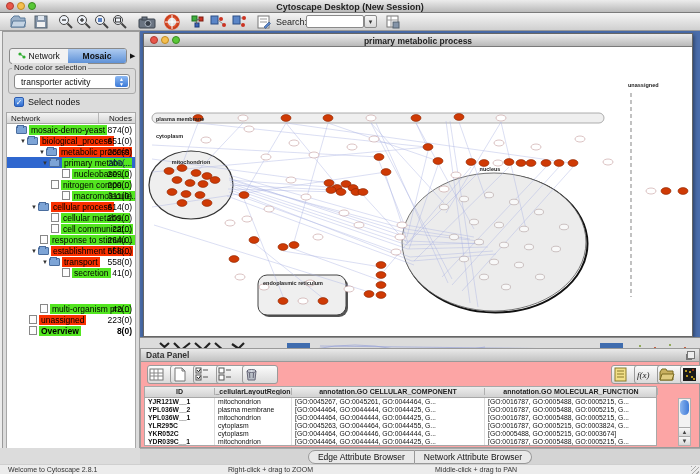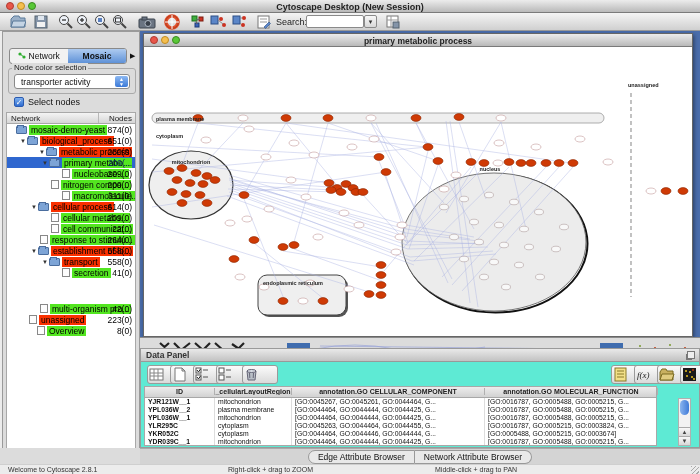--- a/index.html
+++ b/index.html
@@ -56,21 +56,21 @@
 
   
   #desktop{left:140px;top:31px;width:560px;height:317px;background:#4a6dab}
   #netwin{left:3px;top:2px;width:550px;height:304px;background:#fff;border:1px solid #666;box-shadow:1px 2px 4px rgba(0,0,0,.45)}
   #netwin-head{left:0;top:0;width:548px;height:13px;background:linear-gradient(#ececec,#b9b9b9);border-bottom:1px solid #7a7a7a}
   #netwin-title{width:100%;text-align:center;font-size:8.5px;font-weight:bold;color:#222;top:2px}
   #netcanvas{left:0;top:13px}
   #strip{left:0;top:306px;width:560px;height:11px;background:#dcdcdc;border-top:1px solid #8a8a8a}
 
   
-  #dp{left:140px;top:348px;width:560px;height:100px;background:#5eead4;border:1px solid #9a9a9a}
+  #dp{left:140px;top:348px;width:560px;height:100px;background:#fca5a5;border:1px solid #9a9a9a}
   #dp-head{left:0;top:0;width:558px;height:13px;background:linear-gradient(#e9e9e9,#c2c2c2);border-bottom:1px solid #999;font-size:8.5px;font-weight:bold;color:#333;padding:1px 0 0 5px}
   .dbtn{position:absolute;top:16px;width:36px;height:19px;background:linear-gradient(#fbfbfb,#dadada);border:1px solid #9a9a9a;border-radius:3px}
   #dp-hdrrow{left:3px;top:37px;width:513px;height:12px;background:linear-gradient(#ededed,#d2d2d2);border:1px solid #a8a8a8;font-size:7px;font-weight:bold;color:#222}
   .hcell{position:absolute;top:1px;text-align:center;border-right:1px solid #b0b0b0;overflow:hidden;white-space:nowrap}
   #dp-rows{left:3px;top:49px;width:513px;height:48px;background:#fff;border:1px solid #a8a8a8;border-top:none;overflow:hidden}
   .drow{position:relative;height:8px;font-size:6.8px;color:#111;white-space:nowrap}
   .dcell{position:absolute;top:0;padding:0 0 0 3px;overflow:hidden;border-right:1px solid #ddd;height:8px;line-height:8px}
   .dcell.id{font-weight:bold}
   #dp-scroll{left:537px;top:49px;width:13px;height:48px;background:#f2f2f2;border:1px solid #b0b0b0}
   #dp-thumb{left:1px;top:1px;width:9px;height:15px;background:linear-gradient(90deg,#8ab4ee,#3f7ad8);border-radius:5px}
@@ -309,21 +309,21 @@
           <span class="ficon file"></span>
           <span class="tlabel green">multi-organism pro...</span>
           <span class="tcount">42(0)</span>
         </div>
         <div class="trow" style="padding-left: 13px;">
           <span class="twist"></span>
           <span class="ficon file"></span>
           <span class="tlabel red">unassigned</span>
           <span class="tcount">223(0)</span>
         </div>
-        <div class="trow" style="padding-left: 21px;">
+        <div class="trow" style="padding-left: 13px; font-weight: bold;">
           <span class="twist"></span>
           <span class="ficon file"></span>
           <span class="tlabel green">Overview</span>
           <span class="tcount">8(0)</span>
         </div>
       </div>
   </div>
 
   <div id="desktop" class="abs">
     <div id="netwin" class="abs">

